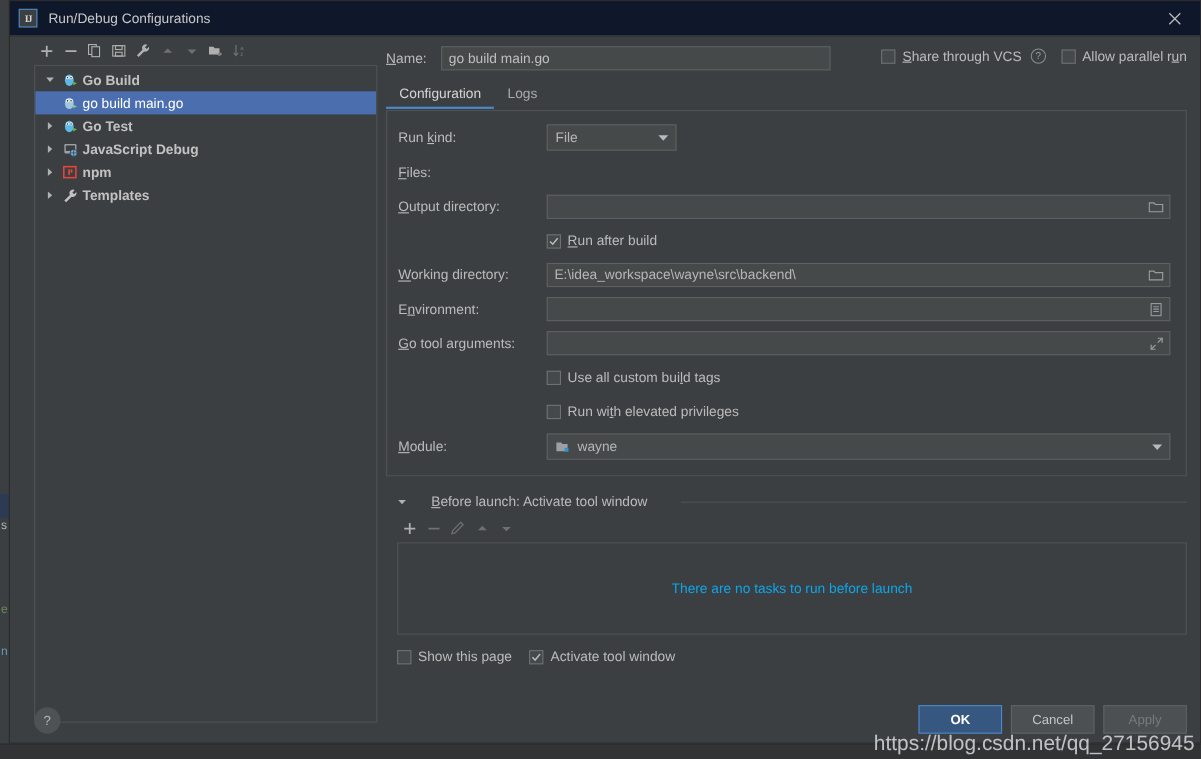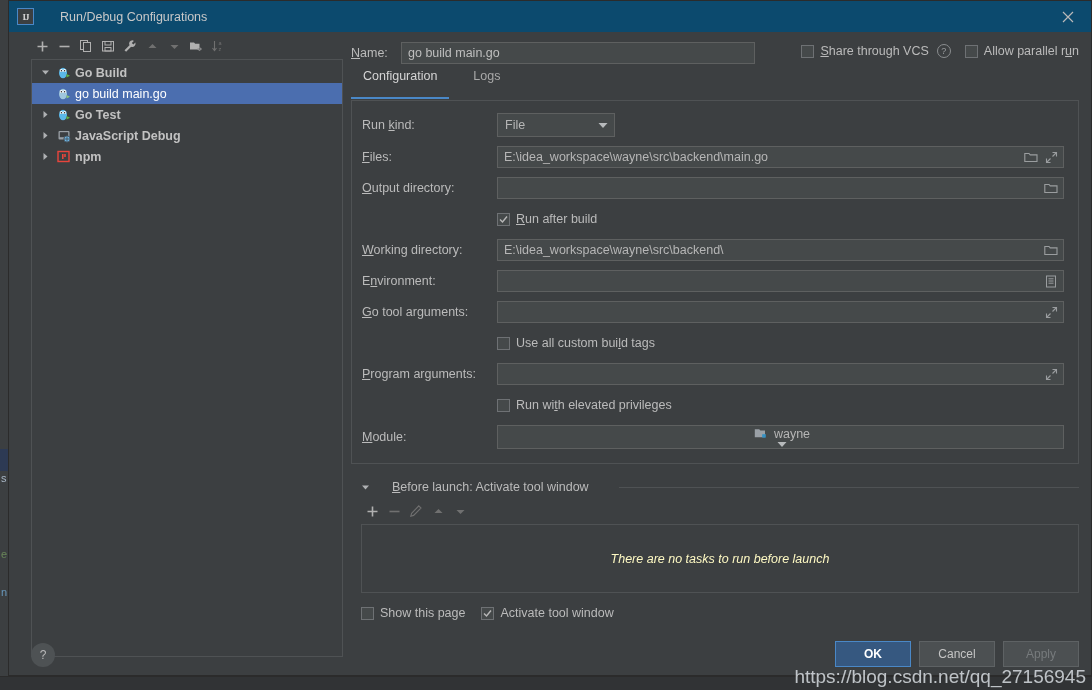--- a/index.html
+++ b/index.html
@@ -40,37 +40,37 @@
   #dialog {
     position: absolute; left: 8px; top: 0; width: 1084px; height: 676px;
     background: #3c3f41;
     border: 1px solid #2b2b2b;
     display: flex; flex-direction: column;
   }
 
   
   .titlebar {
     height: 32px; flex: none;
-    background: #0c4a6e;
+    background: #0f172a;
     display: flex; align-items: center;
     padding: 0 0 0 8px;
     border-bottom: 1px solid #3c3f41;
     position: relative;
   }
   .ij-logo {
     width: 17px; height: 17px; flex: none;
     border: 1px solid #4a88c7;
     background: #3c3f41;
     display: flex; align-items: center; justify-content: center;
     font-size: 9px; font-weight: bold; color: #d6d6d6;
     letter-spacing: -1px;
     font-family: "Liberation Serif", serif;
   }
   .title-text {
-    margin-left: 26px; font-size: 12.5px; color: #c8c8c8; text-align: right;
+    margin-left: 10px; font-size: 12.5px; color: #c8c8c8; text-align: right;
   }
   .close-btn {
     position: absolute; right: 0; top: 0; width: 46px; height: 32px;
     display: flex; align-items: center; justify-content: center;
     color: #b9b9b9; font-size: 15px;
   }
   .close-btn svg { display:block; }
 
   
   .dlg-body { flex: 1 1 auto; display: flex; position: relative; }
@@ -151,21 +151,21 @@
   .cb.checked svg { display: block; }
   .cb svg { display: none; }
   .cb-wrap { display: flex; align-items: center; gap: 6px; }
   .help-circle {
     width: 14px; height: 14px; border-radius: 50%;
     border: 1px solid #8a8d8f; color: #9a9d9f;
     font-size: 9px; display: flex; align-items: center; justify-content: center;
   }
 
   
-  .tabs { height: 30px; display: flex; gap: 12px; margin-top: 2px; }
+  .tabs { height: 30px; display: flex; align-items: flex-end; gap: 0px; margin-top: 2px; }
   .tab {
     padding: 0 12px 7px 12px; font-size: 12.5px; color: #a9a9a9;
     position: relative;
   }
   .tab.active { color: #d5d5d5; }
   .tab.active::after {
     content: ""; position: absolute; left: 0; right: 0; bottom: 0;
     height: 2px; background: #4a88c7;
   }
 
@@ -194,39 +194,39 @@
   .tf-ico svg { display: block; }
 
   .combo {
     height: 24px; background: #45494a;
     border: 1px solid #5e6060;
     display: flex; align-items: center;
     padding: 0 4px 0 7px;
     color: #b6b6b6; font-size: 12.5px;
   }
   .combo.small { width: 118px; gap: 20px; }
-  .combo.full { width: 100%; flex-direction: column; }
+  .combo.full { width: 100%; }
   .combo .cb-text { flex: 1 1 auto; display: flex; align-items: center; gap: 5px; }
   .caret { width: 14px; display: flex; align-items: center; justify-content: center; color: #a8abad; }
 
   .checkrow { display: flex; align-items: center; gap: 6px; font-size: 12.5px; color: #bbbbbb; }
 
   
   .bl-header {
     display: flex; align-items: center; gap: 22px;
     margin-top: 16px; font-size: 12.5px; color: #bbbbbb;
     padding-left: 10px;
   }
   .bl-line { flex: 1 1 auto; height: 1px; background: #4f5254; margin-left: 8px; }
   .bl-toolbar { display: flex; align-items: center; padding-left: 10px; height: 26px; margin-top: 4px; }
   .bl-box {
     margin-left: 10px; margin-right: 0;
-    height: 69px; border: 1px solid #4f5254;
+    height: 84px; border: 1px solid #4f5254;
     display: flex; align-items: center; justify-content: center;
-    color: #fef9c3; font-size: 12.5px; font-style: italic;
+    color: #0ea5e9; font-size: 12.5px;
   }
   .bl-bottom {
     display: flex; align-items: center; gap: 16px;
     padding-left: 10px; margin-top: 13px; font-size: 12.5px;
   }
 
   
   .btn-row {
     position: absolute; right: 12px; bottom: 8px;
     display: flex; align-items: center; gap: 8px;
@@ -412,20 +412,33 @@
           <span class="ticon">
             <svg width="13" height="13" viewBox="0 0 13 13">
               <rect x="1" y="1.5" width="11" height="10" fill="none" stroke="#e8453c" stroke-width="1.4"></rect>
               <rect x="5" y="4" width="1.6" height="5" fill="#e8453c"></rect>
               <rect x="7.2" y="4" width="1.6" height="3" fill="#e8453c"></rect>
             </svg>
           </span>
           <span class="tlabel">npm</span>
         </div>
 
+        <div class="tree-row group">
+          <span class="tw">
+            <svg width="9" height="9" viewBox="0 0 9 9">
+                <path d="M2.5 1 L6.5 4.5 L2.5 8 Z" fill="#afb1b3"></path>
+              </svg>
+          </span>
+          <span class="ticon">
+            <svg width="14" height="14" viewBox="0 0 14 14">
+              <path d="M9.5 1.2a3.4 3.4 0 0 0-3 5l-5 5 1.6 1.6 5-5a3.4 3.4 0 0 0 4.3-4.3l-2 2-1.6-1.6 2-2a3.4 3.4 0 0 0-1.3-.7z" fill="#c2c2c2"></path>
+            </svg>
+          </span>
+          <span class="tlabel">Templates</span>
+        </div>
 
       </div>
 
       <div class="help-btn">?</div>
     </div>
 
     <div class="right-pane">
 
       <div class="name-row">
         <div class="name-label"><u>N</u>ame:</div>
@@ -466,40 +479,20 @@
                 <svg width="10" height="7" viewBox="0 0 10 7">
                     <path d="M0.5 1 L5 6 L9.5 1 Z" fill="#b7babc"></path>
                   </svg>
               </span>
             </div>
           </div>
         </div>
 
         <div class="frow">
           <div class="flabel"><u>F</u>iles:</div>
-          <div class="fctl">
-            <div class="textfield">
-              <span class="tf-text">E:\idea_workspace\wayne\src\backend\main.go</span>
-              <span class="tf-icons">
-                <span class="tf-ico">
-                  <svg width="14" height="13" viewBox="0 0 14 13">
-                      <path d="M0.8 2.5 h4.2 l1.2 1.4 h6.8 v6.6 h-12.2 z" fill="none" stroke="#9a9d9f" stroke-width="1.1"></path>
-                    </svg>
-                </span>
-                <span class="tf-ico">
-                  <svg width="13" height="13" viewBox="0 0 13 13">
-                    <path d="M7.5 1.5 H11.5 V5.5" stroke="#9a9d9f" stroke-width="1.1" fill="none"></path>
-                    <path d="M11.5 1.5 L7.5 5.5" stroke="#9a9d9f" stroke-width="1.1"></path>
-                    <path d="M5.5 11.5 H1.5 V7.5" stroke="#9a9d9f" stroke-width="1.1" fill="none"></path>
-                    <path d="M1.5 11.5 L5.5 7.5" stroke="#9a9d9f" stroke-width="1.1"></path>
-                  </svg>
-                </span>
-              </span>
-            </div>
-          </div>
         </div>
 
         <div class="frow">
           <div class="flabel"><u>O</u>utput directory:</div>
           <div class="fctl">
             <div class="textfield">
               <span class="tf-text"></span>
               <span class="tf-icons">
                 <span class="tf-ico">
                   <svg width="14" height="13" viewBox="0 0 14 13">
@@ -582,38 +575,20 @@
           <div class="fctl">
             <div class="checkrow">
               <span class="cb">
                 
               </span>
               <span>Use all custom bui<u>l</u>d tags</span>
             </div>
           </div>
         </div>
 
-        <div class="frow">
-          <div class="flabel"><u>P</u>rogram arguments:</div>
-          <div class="fctl">
-            <div class="textfield">
-              <span class="tf-text"></span>
-              <span class="tf-icons">
-                <span class="tf-ico">
-                  <svg width="13" height="13" viewBox="0 0 13 13">
-                    <path d="M7.5 1.5 H11.5 V5.5" stroke="#9a9d9f" stroke-width="1.1" fill="none"></path>
-                    <path d="M11.5 1.5 L7.5 5.5" stroke="#9a9d9f" stroke-width="1.1"></path>
-                    <path d="M5.5 11.5 H1.5 V7.5" stroke="#9a9d9f" stroke-width="1.1" fill="none"></path>
-                    <path d="M1.5 11.5 L5.5 7.5" stroke="#9a9d9f" stroke-width="1.1"></path>
-                  </svg>
-                </span>
-              </span>
-            </div>
-          </div>
-        </div>
 
         <div class="frow">
           <div class="flabel"></div>
           <div class="fctl">
             <div class="checkrow">
               <span class="cb">
                 
               </span>
               <span>Run wi<u>t</u>h elevated privileges</span>
             </div>

